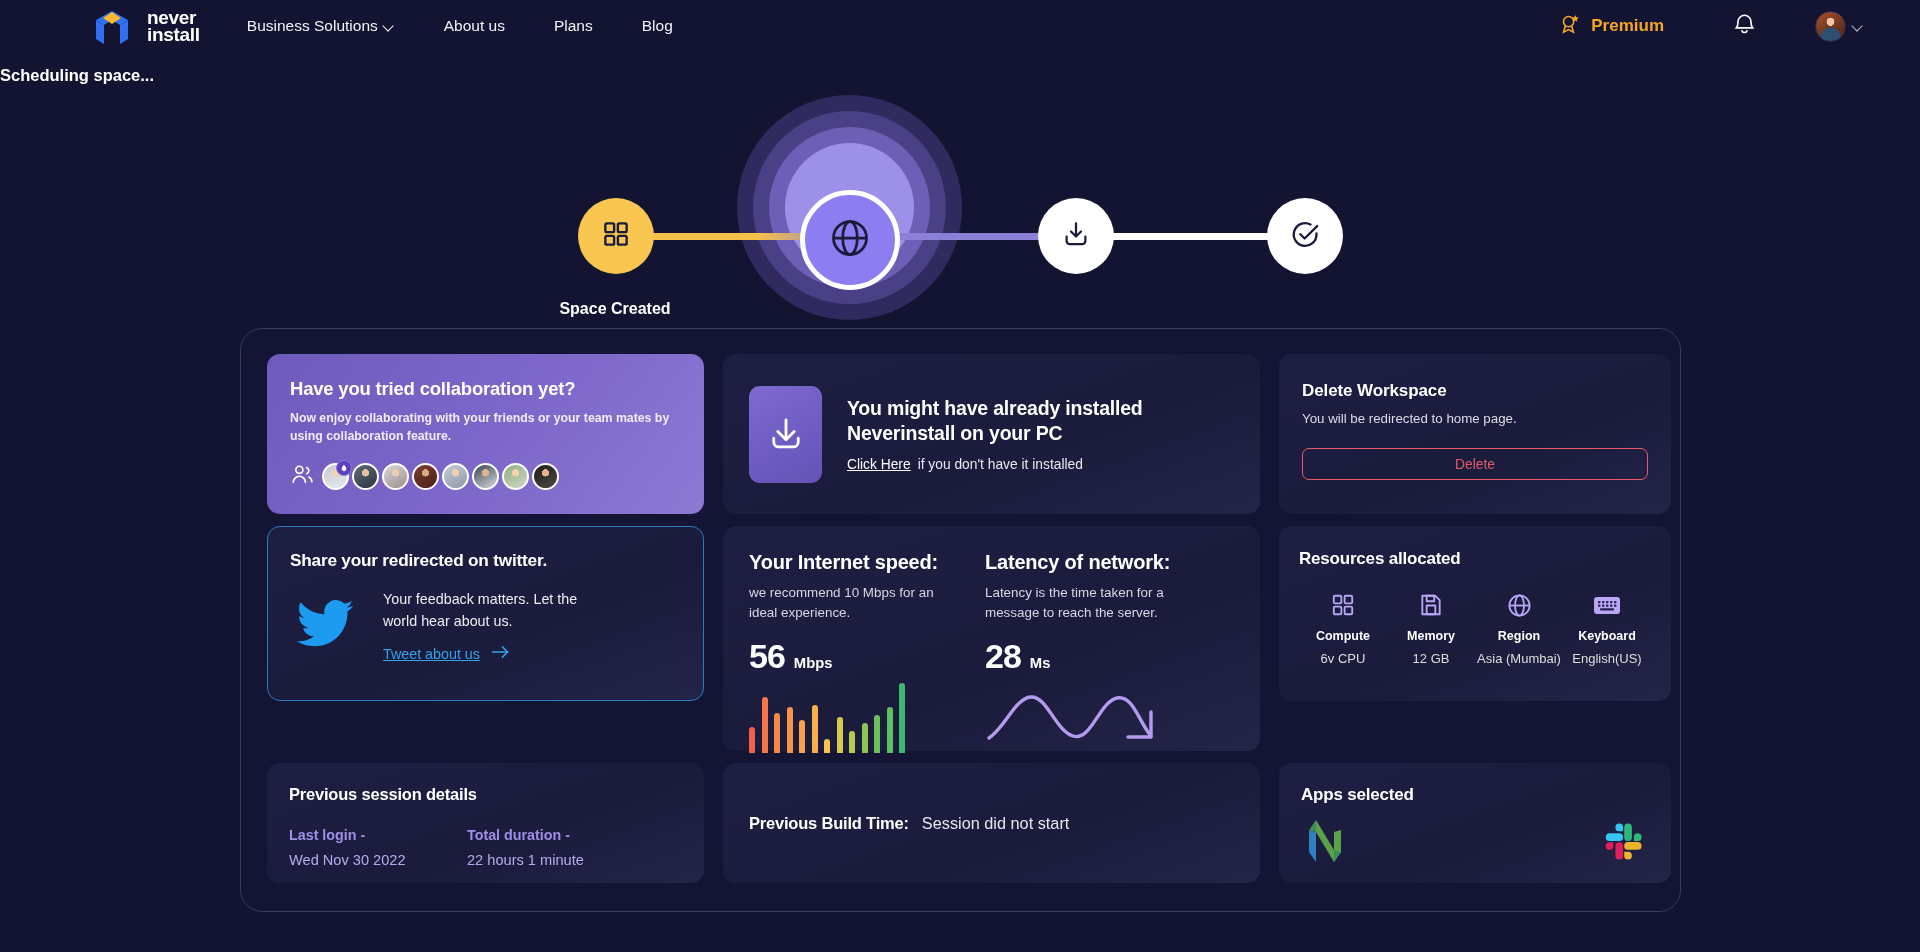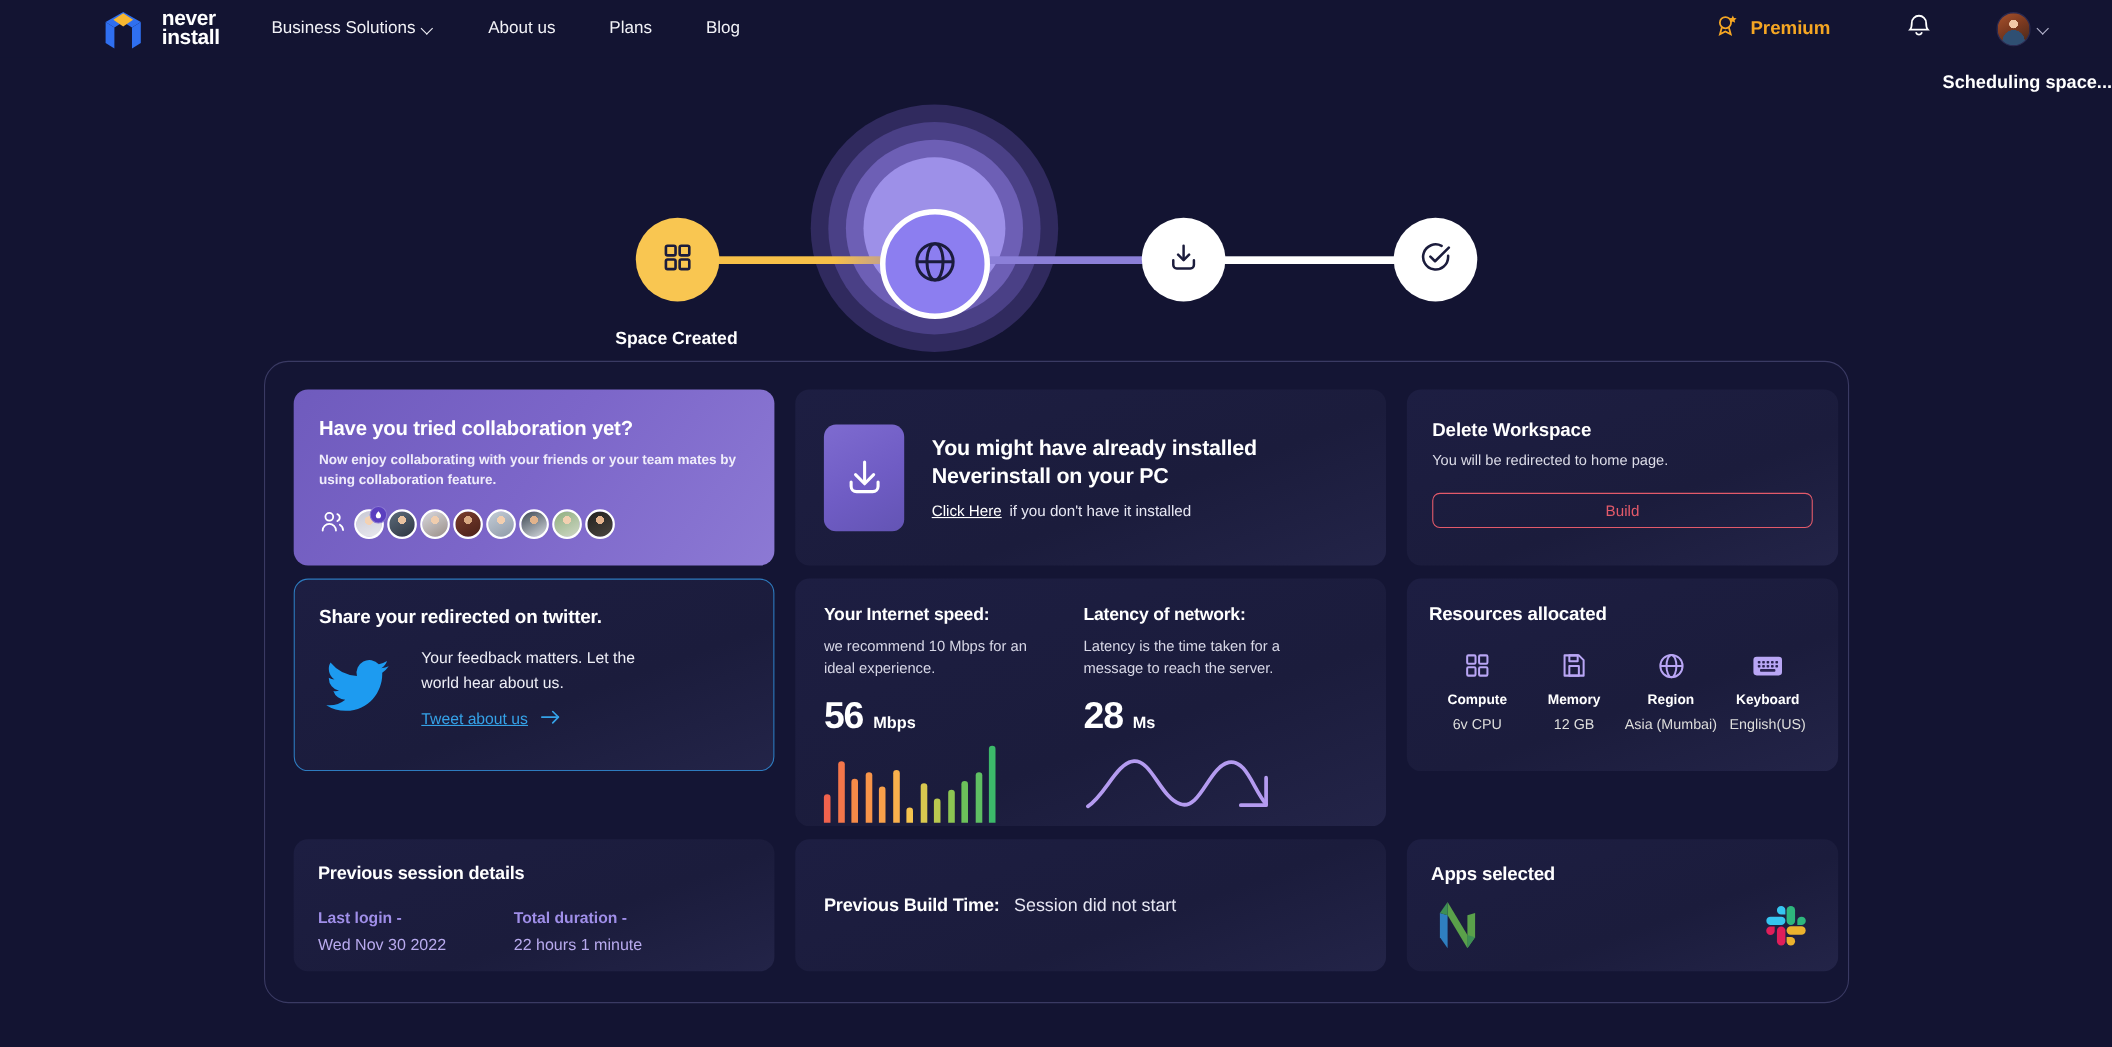--- a/index.html
+++ b/index.html
@@ -52,21 +52,21 @@
   .avatar-chev { width:11px; height:11px; position:relative; }
   .avatar-chev:after{
     content:""; position:absolute; left:0; top:1px; width:7px; height:7px;
     border-right:1.6px solid #b6b6cf; border-bottom:1.6px solid #b6b6cf;
     transform:rotate(45deg);
   }
 
   
   .stepper-zone { position:absolute; top:52px; left:0; width:1920px; height:225px; }
   .sched-label {
-    position:absolute; left:0; right:0; top:14px; text-align:right;
+    position:absolute; left:0; right:0; top:14px; text-align:left;
     font-size:16.5px; font-weight:bold; color:#ffffff;
   }
   .pulse {
     position:absolute; left:737px; top:43px; width:225px; height:225px;
     border-radius:50%; background:#302a5e;
   }
   .pulse2 {
     position:absolute; left:16px; top:16px; right:16px; bottom:16px;
     border-radius:50%; background:#4a4086;
   }
@@ -181,21 +181,21 @@
   .prev-title { font-size:16.5px; font-weight:bold; letter-spacing:-0.2px; }
   .prev-cols { display:flex; margin-top:23px; }
   .prev-col { width:178px; }
   .prev-k { color:#9f8ee8; font-size:14.3px; font-weight:bold; }
   .prev-v { color:#b8aaee; font-size:14.6px; margin-top:9px; }
 
   
   .net-card { grid-column:2; grid-row:3; padding:25px 0 0 26px; display:flex; }
   .net-col { width:208px; flex:0 0 auto; }
   .net-col + .net-col { margin-left:28px; }
-  .net-title { font-size:16px; font-weight:bold; letter-spacing:-0.2px; }
+  .net-title { font-size:20px; font-weight:bold; letter-spacing:-0.2px; }
   .net-sub { margin-top:9px; font-size:13.4px; line-height:1.52; color:#d7d7e6; }
   .net-val { margin-top:13px; display:flex; align-items:baseline; gap:9px; }
   .net-num { font-size:34px; font-weight:bold; letter-spacing:-1px; }
   .net-unit { font-size:14.8px; font-weight:bold; }
   .bars { display:flex; align-items:flex-end; gap:6.5px; height:70px; margin-top:7px; }
   .bar { width:6px; border-radius:3px 3px 0 0; }
 
   
   .build-card { grid-column:2; grid-row:5; display:flex; align-items:center; padding-left:26px; }
   .build-k { font-size:16.5px; font-weight:bold; letter-spacing:-0.2px; }
@@ -381,21 +381,21 @@
           </div>
           <div class="installed-sub">
             <a>Click Here</a><span>if you don't have it installed</span>
           </div>
         </div>
       </div>
 
       <div class="card dark-card delete-card">
         <div class="del-title">Delete Workspace</div>
         <div class="del-sub">You will be redirected to home page.</div>
-        <button class="del-btn">Build</button>
+        <button class="del-btn">Delete</button>
       </div>
 
       <div class="card dark-card tw-card">
         <div class="tw-title">Share your redirected on twitter.</div>
         <div class="tw-body">
           <span>
             <svg width="70" height="62" viewBox="0 0 24 24" fill="#1d9bf0">
               <path d="M23 4.9a9 9 0 0 1-2.6.7 4.5 4.5 0 0 0 2-2.5 9 9 0 0 1-2.9 1.1 4.5 4.5 0 0 0-7.7 4.1A12.8 12.8 0 0 1 2.5 3.6a4.5 4.5 0 0 0 1.4 6 4.4 4.4 0 0 1-2-.6v.1a4.5 4.5 0 0 0 3.6 4.4 4.5 4.5 0 0 1-2 .1 4.5 4.5 0 0 0 4.2 3.1A9 9 0 0 1 1 18.6a12.7 12.7 0 0 0 6.9 2c8.3 0 12.8-6.9 12.8-12.8v-.6A9.1 9.1 0 0 0 23 4.9z"></path>
             </svg>
           </span>

